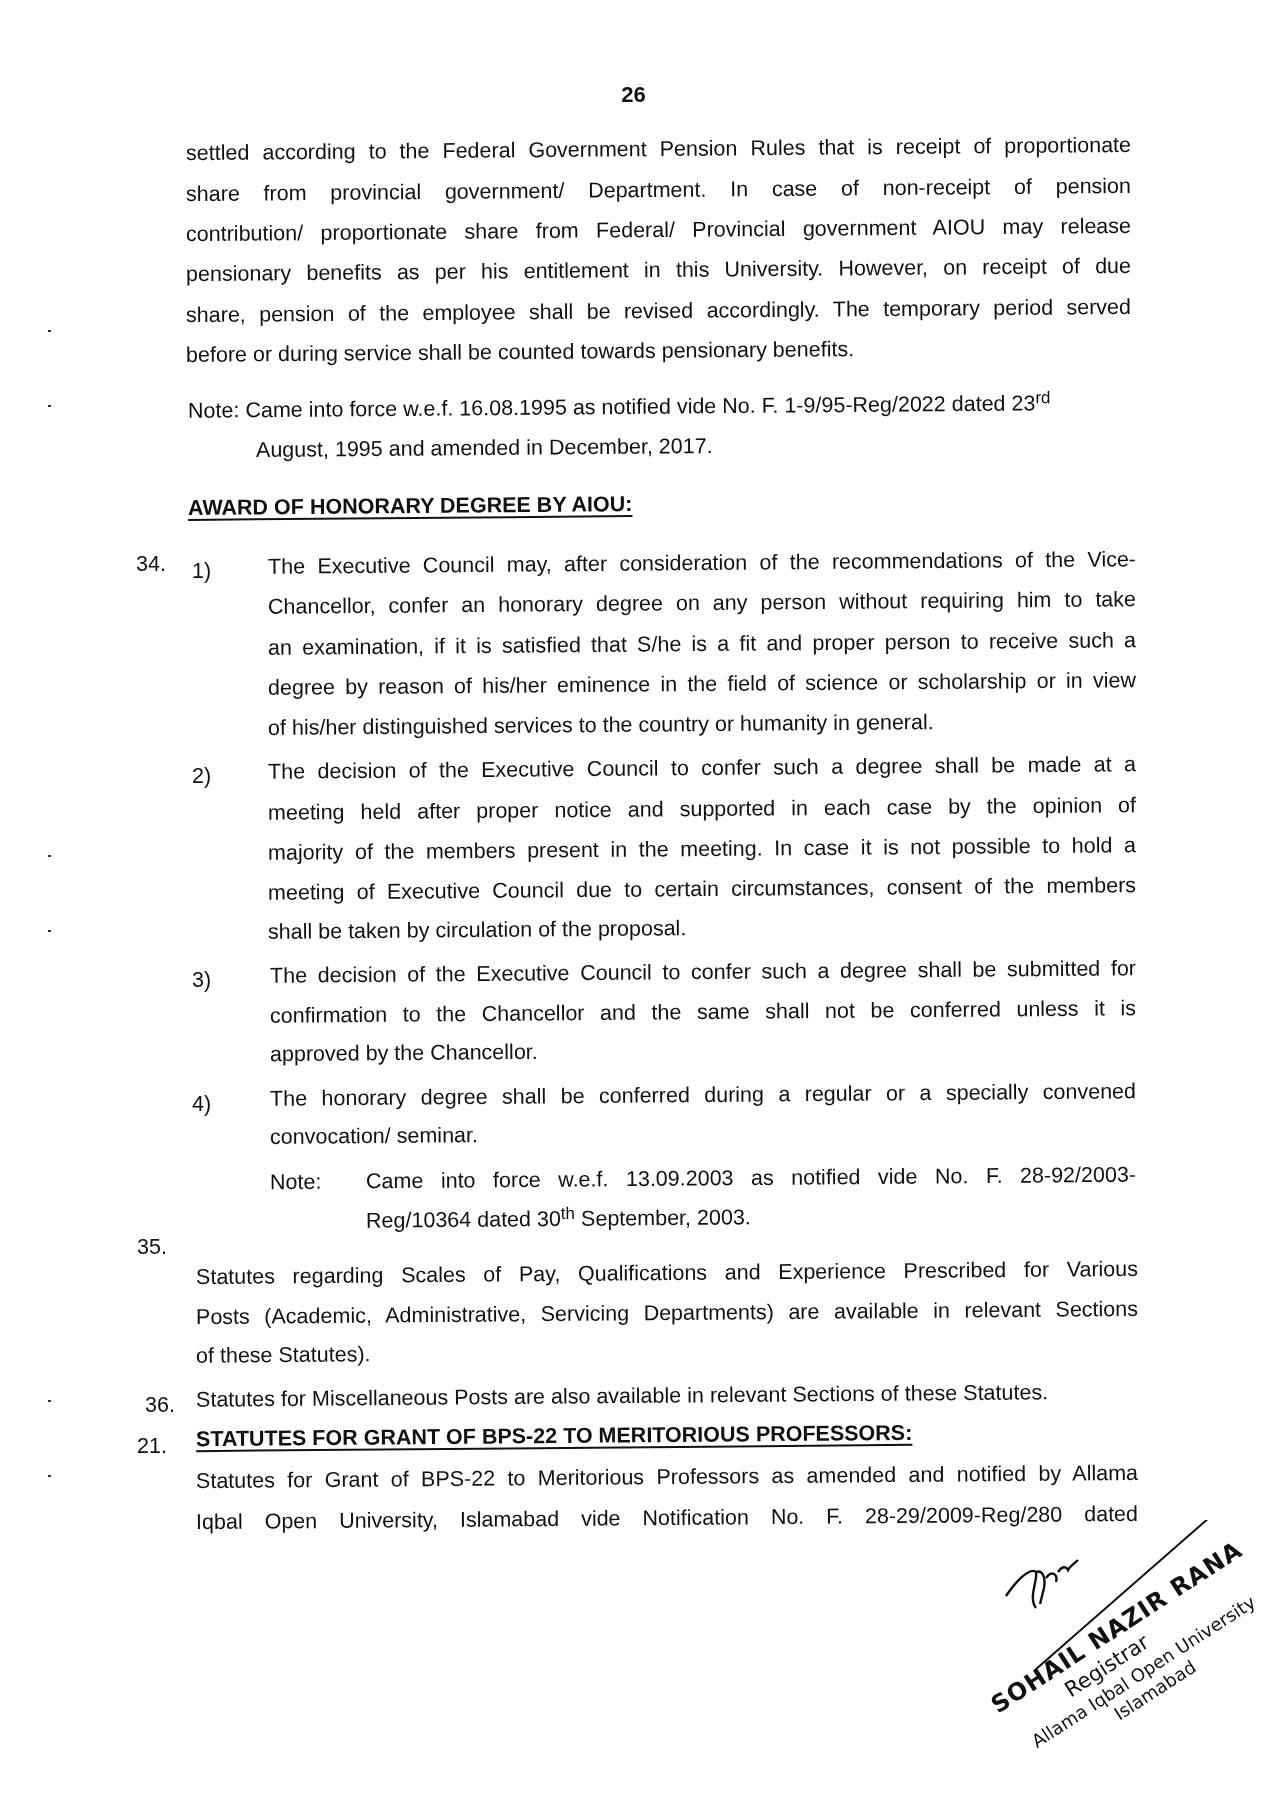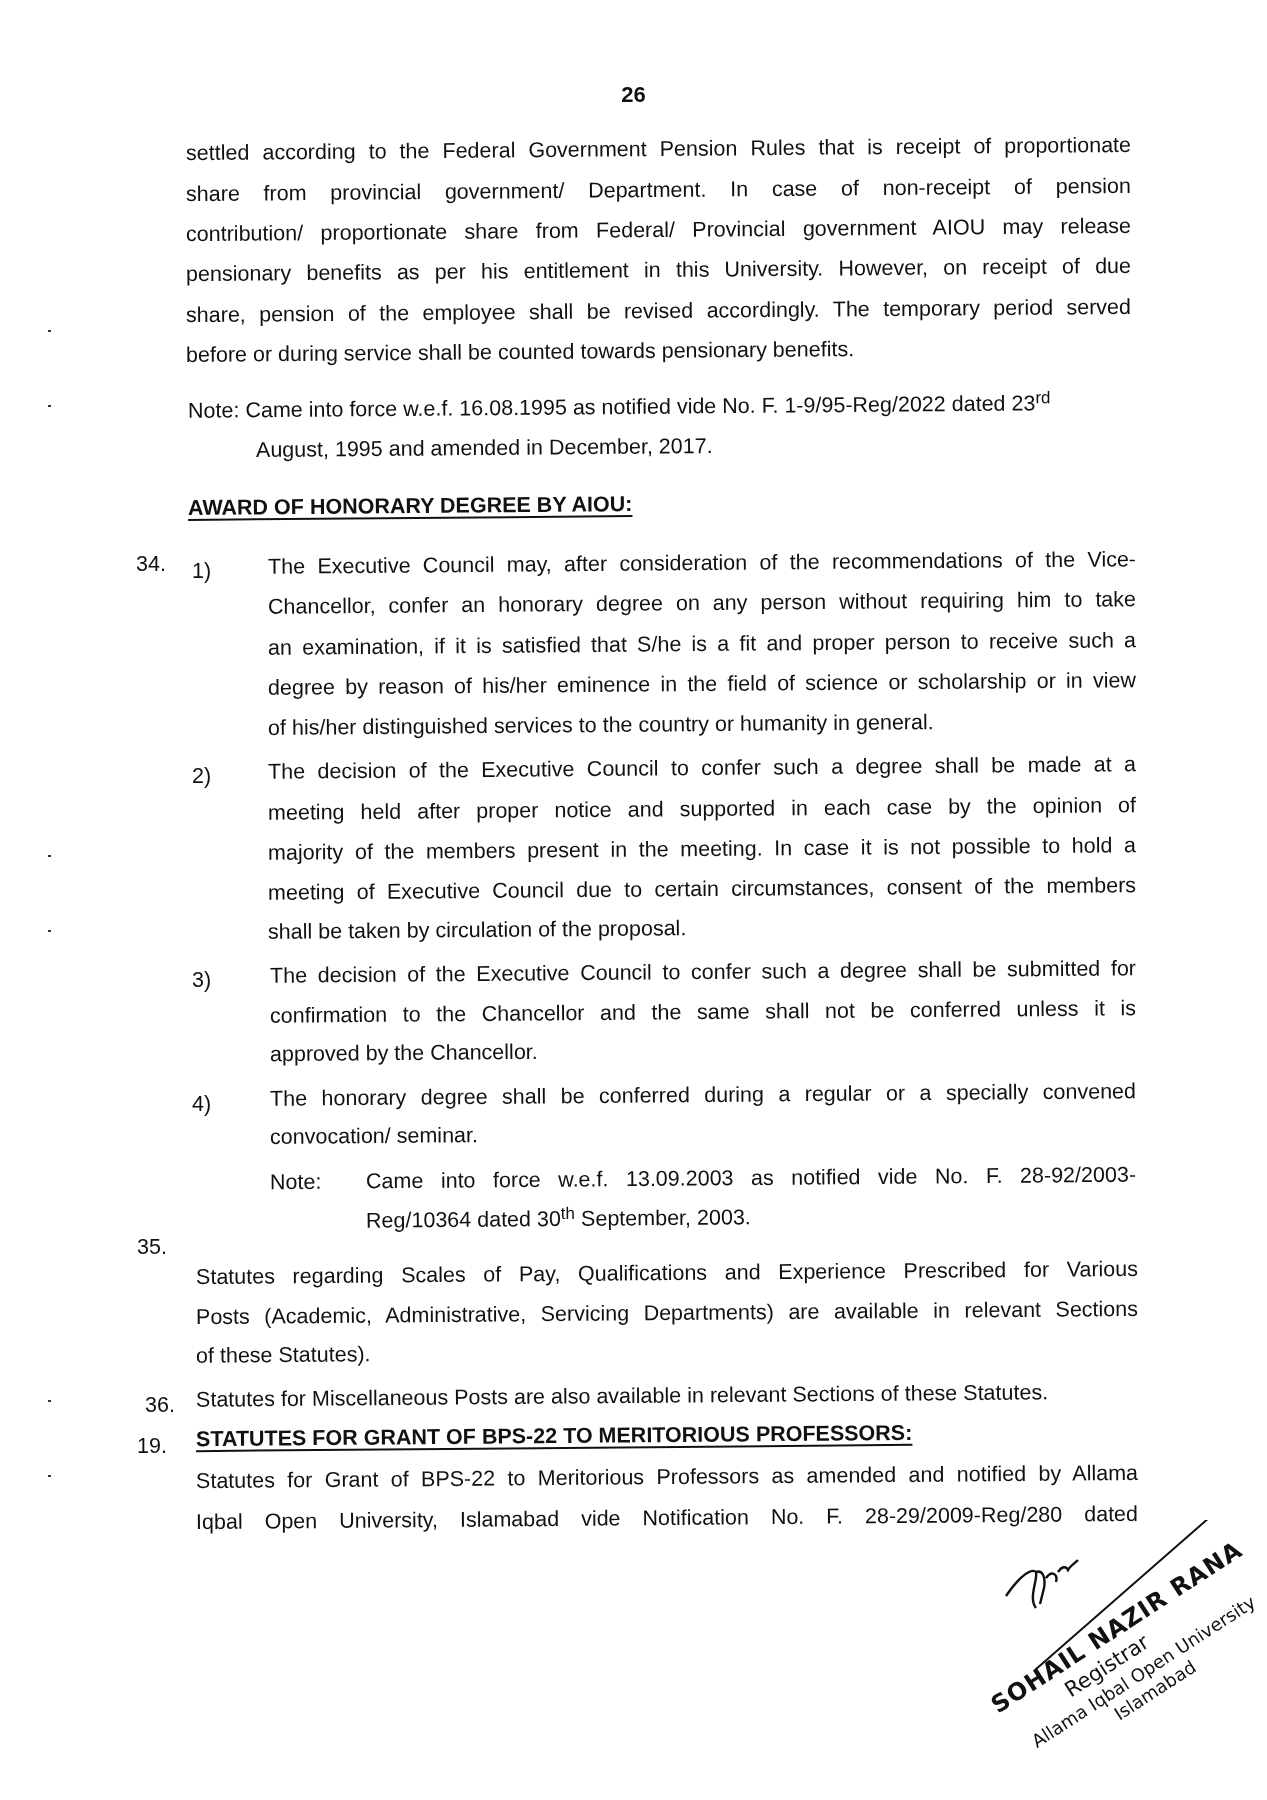--- a/index.html
+++ b/index.html
@@ -84,21 +84,21 @@
   <div class="line just" style="left:196px;top:1303px;width:942px;transform:rotate(-0.5deg);">Posts (Academic, Administrative, Servicing Departments) are available in relevant Sections</div>
   <div class="line" style="left:196px;top:1345px;transform:rotate(-0.5deg);">of these Statutes).</div>
 </div>
 
 <div>
   <div class="line" style="left:137px;top:1395px;margin-left:8px;">36.</div>
   <div class="line" style="left:196px;top:1386px;transform:rotate(-0.5deg);">Statutes for Miscellaneous Posts are also available in relevant Sections of these Statutes.</div>
 </div>
 
 <div>
-  <div class="line bold" style="left:137px;top:1436px;">19.</div>
+  <div class="line bold" style="left:137px;top:1436px;">21.</div>
   <div class="line heading" style="left:196px;top:1426px;transform:rotate(-0.5deg);">STATUTES FOR GRANT OF BPS-22 TO MERITORIOUS PROFESSORS:</div>
   <div class="line just" style="left:196px;top:1467px;width:942px;transform:rotate(-0.5deg);">Statutes for Grant of BPS-22 to Meritorious Professors as amended and notified by Allama</div>
   <div class="line just" style="left:196px;top:1508px;width:942px;transform:rotate(-0.5deg);">Iqbal Open University, Islamabad vide Notification No. F. 28-29/2009-Reg/280 dated</div>
 </div>
 
 <div class="dot" style="left:48px;top:330px;"></div>
 <div class="dot" style="left:48px;top:405px;"></div>
 <div class="dot" style="left:48px;top:855px;"></div>
 <div class="dot" style="left:48px;top:930px;"></div>
 <div class="dot" style="left:48px;top:1400px;"></div>

